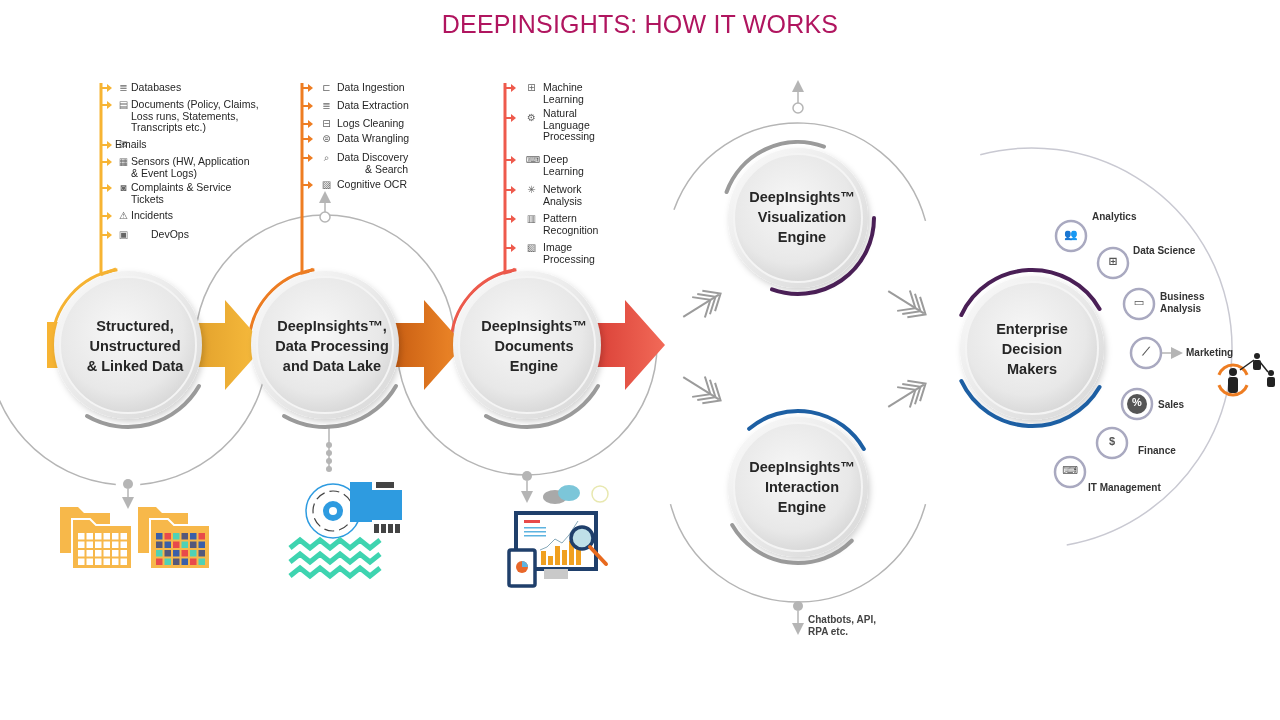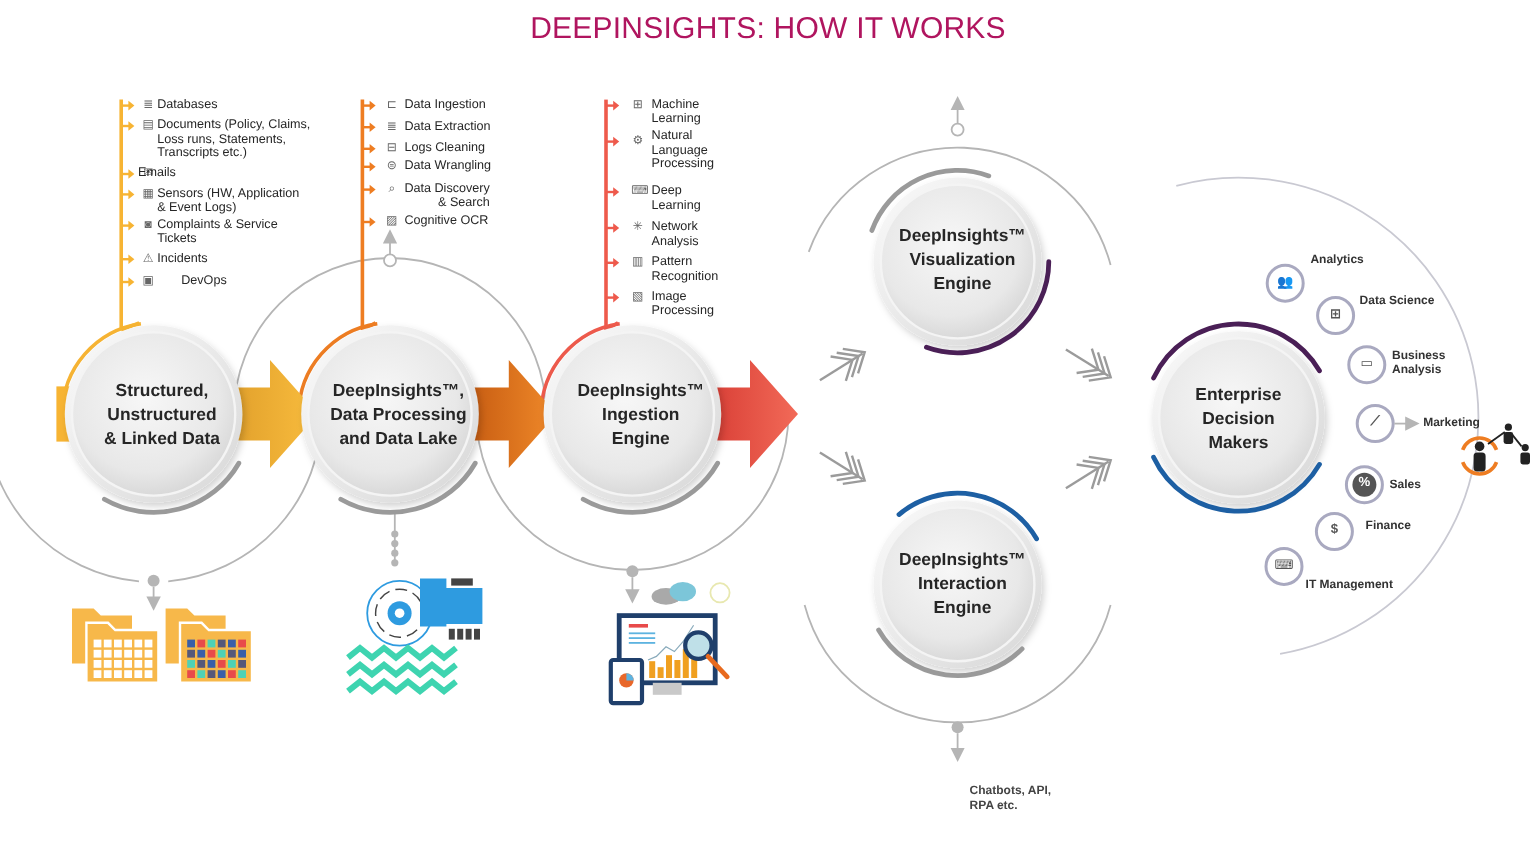--- a/index.html
+++ b/index.html
@@ -3,21 +3,21 @@
 <meta charset="utf-8">
 <style>
   html, body { margin: 0; padding: 0; background: #ffffff; }
   body { width: 1280px; height: 720px; position: relative; overflow: hidden; font-family: "Liberation Sans", "DejaVu Sans", sans-serif; color: #262626; }
   #canvas { position: absolute; left: 0; top: 0; width: 1280px; height: 720px; }
   .title { position: absolute; left: 0; top: 10px; width: 1280px; text-align: center; font-size: 25px; color: #b0155f; letter-spacing: 0.2px; }
   .abs { position: absolute; }
   .list-text { font-size: 10.5px; line-height: 11.5px; color: #262626; }
   .node-label { position: absolute; text-align: center; font-weight: bold; font-size: 14.5px; line-height: 20px; color: #262626; }
   .dept-label { position: absolute; font-weight: bold; font-size: 10px; line-height: 11.5px; color: #333; }
-  .small-note { position: absolute; font-weight: bold; font-size: 10px; line-height: 11.5px; color: #444; margin-top: 40px; }
+  .small-note { position: absolute; font-weight: bold; font-size: 10px; line-height: 11.5px; color: #444; }
 </style>
 </head>
 <body>
 
 <div class="title">DEEPINSIGHTS: HOW IT WORKS</div>
 
 <svg id="canvas" width="1280" height="720" viewBox="0 0 1280 720">
   <defs>
     <radialGradient id="discGrad" cx="45%" cy="40%" r="65%">
       <stop offset="0%" stop-color="#f7f7f7"></stop>
@@ -410,21 +410,21 @@
       <div>Unstructured</div>
       <div>&amp; Linked Data</div>
     </div>
     <div class="node-label" style="left: 262px; width: 140px; top: 316px;">
       <div>DeepInsights™,</div>
       <div>Data Processing</div>
       <div>and Data Lake</div>
     </div>
     <div class="node-label" style="left: 464px; width: 140px; top: 316px;">
       <div>DeepInsights™</div>
-      <div>Ingestion</div>
+      <div>Documents</div>
       <div>Engine</div>
     </div>
     <div class="node-label" style="left: 732px; width: 140px; top: 187px;">
       <div>DeepInsights™</div>
       <div>Visualization</div>
       <div>Engine</div>
     </div>
     <div class="node-label" style="left: 732px; width: 140px; top: 457px;">
       <div>DeepInsights™</div>
       <div>Interaction</div>
@@ -453,21 +453,21 @@
       <div>Analysis</div>
     </div>
     <div class="abs" style="left: 1136px; top: 345px; width: 20px; text-align: center; font-size: 11px; font-weight: bold; color: rgb(85, 85, 85);">⟋</div>
     <div class="dept-label" style="left: 1186px; top: 347px;">
       <div>Marketing</div>
     </div>
     <div class="dept-label" style="left: 1158px; top: 399px;">
       <div>Sales</div>
     </div>
     <div class="abs" style="left: 1102px; top: 435px; width: 20px; text-align: center; font-size: 11px; font-weight: bold; color: rgb(85, 85, 85);">$</div>
-    <div class="dept-label" style="left: 1138px; top: 433px;">
+    <div class="dept-label" style="left: 1138px; top: 445px;">
       <div>Finance</div>
     </div>
     <div class="abs" style="left: 1060px; top: 464px; width: 20px; text-align: center; font-size: 11px; font-weight: bold; color: rgb(85, 85, 85);">⌨</div>
     <div class="dept-label" style="left: 1088px; top: 482px;">
       <div>IT Management</div>
     </div>
     <div class="abs" style="left: 1127px; top: 396px; width: 20px; text-align: center; font-size: 11px; font-weight: bold; color: rgb(255, 255, 255);">%</div>
   </div>
 
 </body></html>

